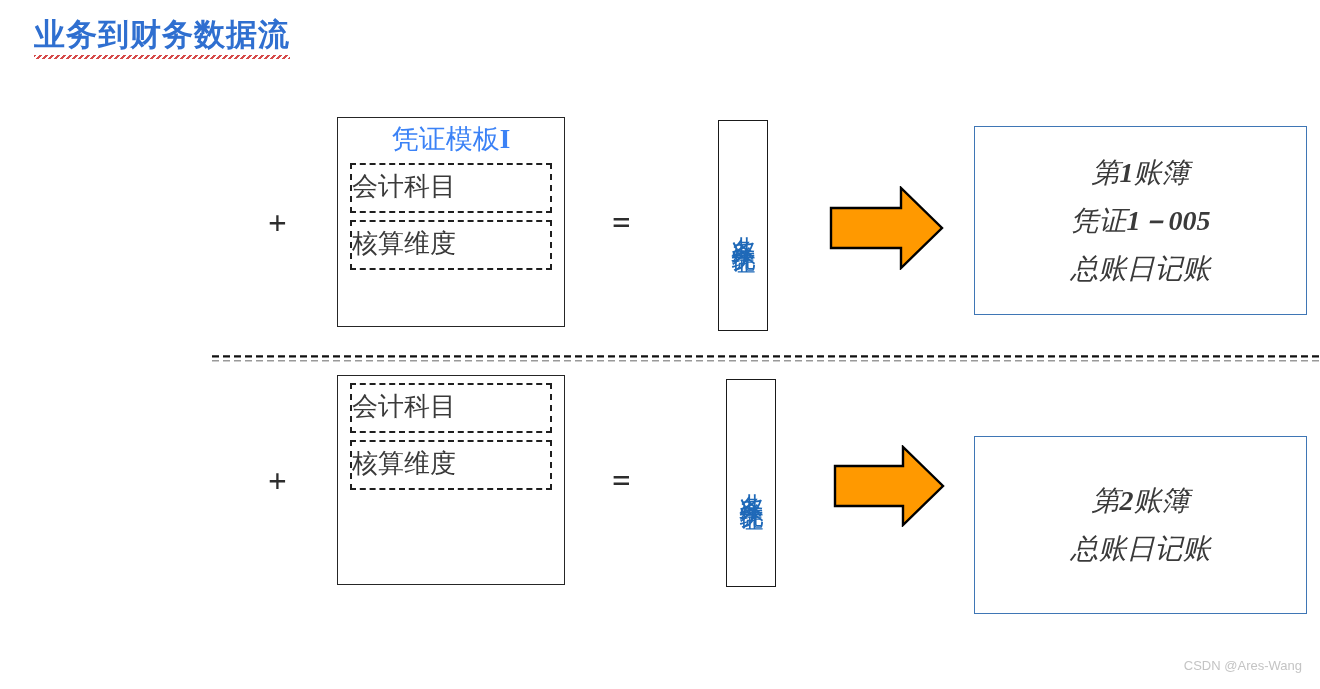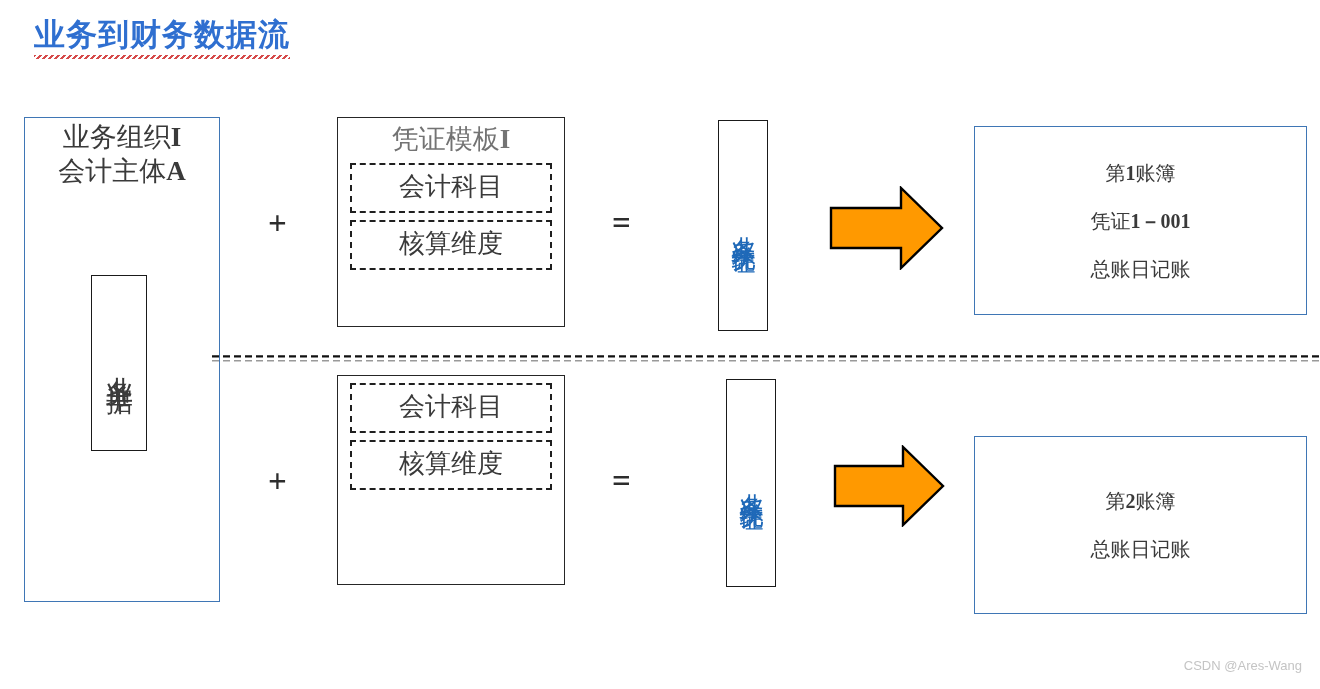--- a/index.html
+++ b/index.html
@@ -94,29 +94,28 @@
     width: 228px; height: 210px;
     border: 1.6px solid #262626;
     background: #ffffff;
   }
   .tpl-1 { left: 337px; top: 117px; }
   .tpl-2 { left: 337px; top: 375px; }
   .tpl-title {
     text-align: center;
     font-size: 27px;
     line-height: 34px;
-    color: #737373;
+    color: #3b82f6;
     margin-top: 4px;
     white-space: nowrap;
   }
   .tpl-title .rn { font-weight: bold; }
   .tpl-sub {
     margin: 7px 12px 0 12px;
     border: 2px dashed #1f1f1f;
-    text-align: center;
     font-size: 26px;
     line-height: 44px;
     color: #3a3a3a;
     height: 50px;
   }
 
   
   .vb-box {
     position: absolute;
     width: 50px;
@@ -148,25 +147,26 @@
     border: 1.6px solid #3f76b5;
     background: #ffffff;
     display: flex;
     flex-direction: column;
     justify-content: center;
     align-items: center;
   }
   .ledger-1 { left: 974px; top: 126px; width: 333px; height: 189px; }
   .ledger-2 { left: 974px; top: 396px; width: 333px; height: 178px; margin-top: 40px; }
   .ledger-line {
-    font-size: 20px;
+    font-size: 28px;
     line-height: 48px;
     color: #3a3a3a;
     text-align: center;
     white-space: nowrap;
+    font-style: italic;
   }
   .ledger-line b { font-weight: bold; }
 
   
   .divider {
     position: absolute;
     left: 212px; top: 348px;
     width: 1108px; height: 7px;
   }
 
@@ -180,33 +180,20 @@
     white-space: nowrap;
   }
 </style>
 </head>
 <body>
 
 <div id="canvas">
 
   <div class="title">业务到财务数据流</div>
 
-  <div class="org-box">
-    <div class="org-head">
-      <div>
-        <span>业务组织</span><span class="rn">I</span>
-      </div>
-      <div>
-        <span>会计主体</span><span class="rn">A</span>
-      </div>
-    </div>
-    <div class="doc-box">
-      <span class="doc-text">业务单据</span>
-    </div>
-  </div>
 
   <div class="op op-plus-1">+</div>
   <div class="op op-eq-1">=</div>
 
   <div class="op op-plus-2">+</div>
   <div class="op op-eq-2">=</div>
 
   <div class="tpl-box tpl-1">
     <div class="tpl-title">
       <span>凭证模板</span><span class="rn">I</span>
@@ -238,21 +225,21 @@
     <svg viewBox="0 0 112 82" width="112" height="82" preserveAspectRatio="none">
       <polygon points="2,21 70,21 70,2 110,41 70,80 70,61 2,61" fill="#FF9900" stroke="#000000" stroke-width="2.4" stroke-linejoin="miter"></polygon>
     </svg>
   </div>
 
   <div class="ledger-box ledger-1">
     <div class="ledger-line">
       <span>第</span><b>1</b><span>账簿</span>
     </div>
     <div class="ledger-line">
-      <span>凭证</span><b>1－001</b><span></span>
+      <span>凭证</span><b>1－005</b><span></span>
     </div>
     <div class="ledger-line">
       <span>总账日记账</span><b></b><span></span>
     </div>
   </div>
 
   <div class="ledger-box ledger-2">
     <div class="ledger-line">
       <span>第</span><b>2</b><span>账簿</span>
     </div>

